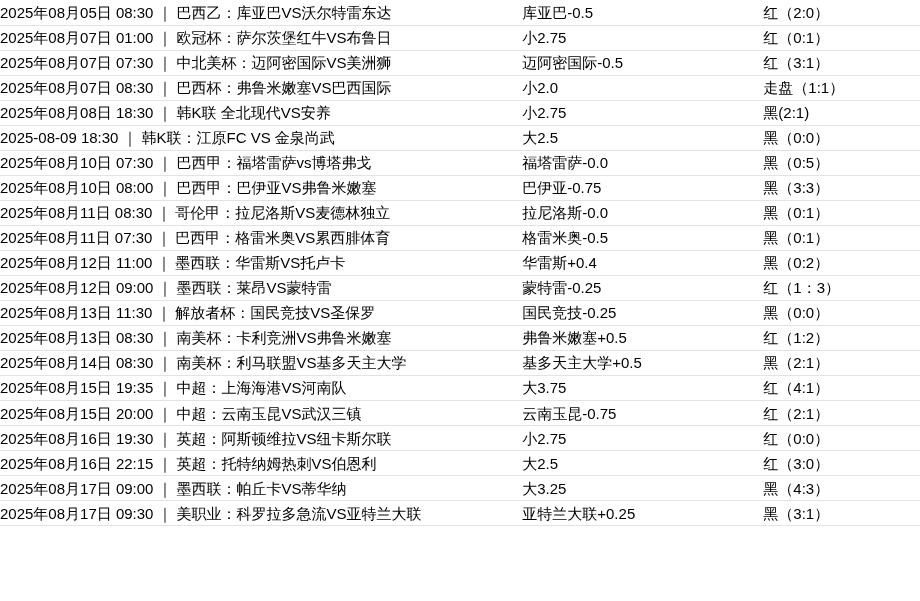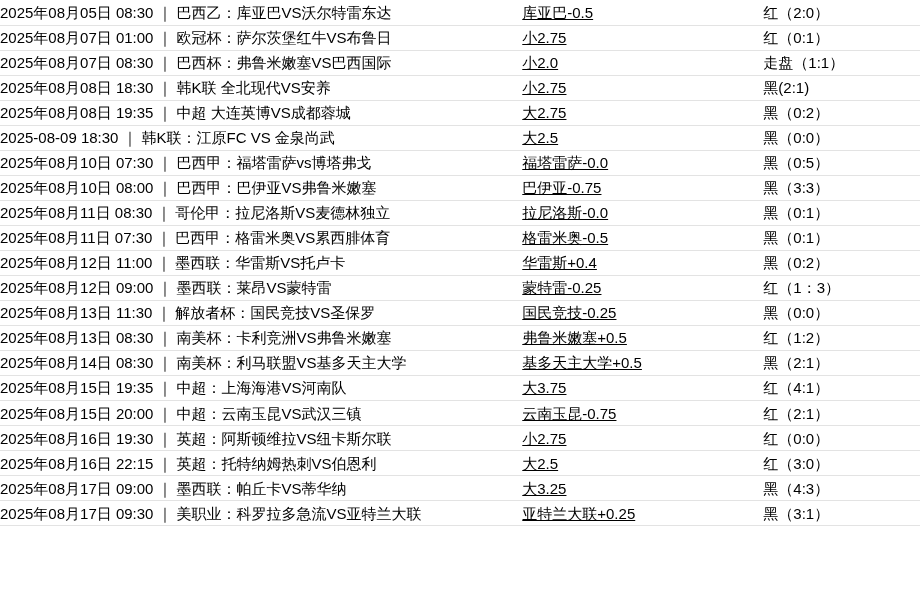--- a/index.html
+++ b/index.html
@@ -32,21 +32,20 @@
     border-bottom: 1px solid #e3e3e3;
   }
   td.col-match {
     width: 520px;
     padding-left: 4px;
     letter-spacing: 0px;
   }
   td.col-pick {
     width: 240px;
     padding-left: 2px;
-    text-decoration: underline;
   }
   td.col-result {
     width: 156px;
     padding-left: 0px;
   }
 </style>
 </head>
 <body>
 
 <table id="match-table">
@@ -55,33 +54,33 @@
         <td class="col-match">2025年08月05日 08:30 ｜ 巴西乙：库亚巴VS沃尔特雷东达</td>
         <td class="col-pick">库亚巴-0.5</td>
         <td class="col-result">红（2:0）</td>
       </tr>
       <tr>
         <td class="col-match">2025年08月07日 01:00 ｜ 欧冠杯：萨尔茨堡红牛VS布鲁日</td>
         <td class="col-pick">小2.75</td>
         <td class="col-result">红（0:1）</td>
       </tr>
       <tr>
+        <td class="col-match">2025年08月07日 07:30 ｜ 中北美杯：迈阿密国际VS美洲狮</td>
+        <td class="col-pick">迈阿密国际-0.5</td>
+        <td class="col-result">红（3:1）</td>
+      </tr>
+      <tr>
         <td class="col-match">2025年08月07日 08:30 ｜ 巴西杯：弗鲁米嫩塞VS巴西国际</td>
         <td class="col-pick">小2.0</td>
         <td class="col-result">走盘（1:1）</td>
       </tr>
       <tr>
         <td class="col-match">2025年08月08日 18:30 ｜ 韩K联 全北现代VS安养</td>
         <td class="col-pick">小2.75</td>
         <td class="col-result">黑(2:1)</td>
-      </tr>
-      <tr>
-        <td class="col-match">2025年08月08日 19:35 ｜ 中超 大连英博VS成都蓉城</td>
-        <td class="col-pick">大2.75</td>
-        <td class="col-result">黑（0:2）</td>
       </tr>
       <tr>
         <td class="col-match">2025-08-09 18:30 ｜ 韩K联：江原FC VS 金泉尚武</td>
         <td class="col-pick">大2.5</td>
         <td class="col-result">黑（0:0）</td>
       </tr>
       <tr>
         <td class="col-match">2025年08月10日 07:30 ｜ 巴西甲：福塔雷萨vs博塔弗戈</td>
         <td class="col-pick">福塔雷萨-0.0</td>
         <td class="col-result">黑（0:5）</td>

